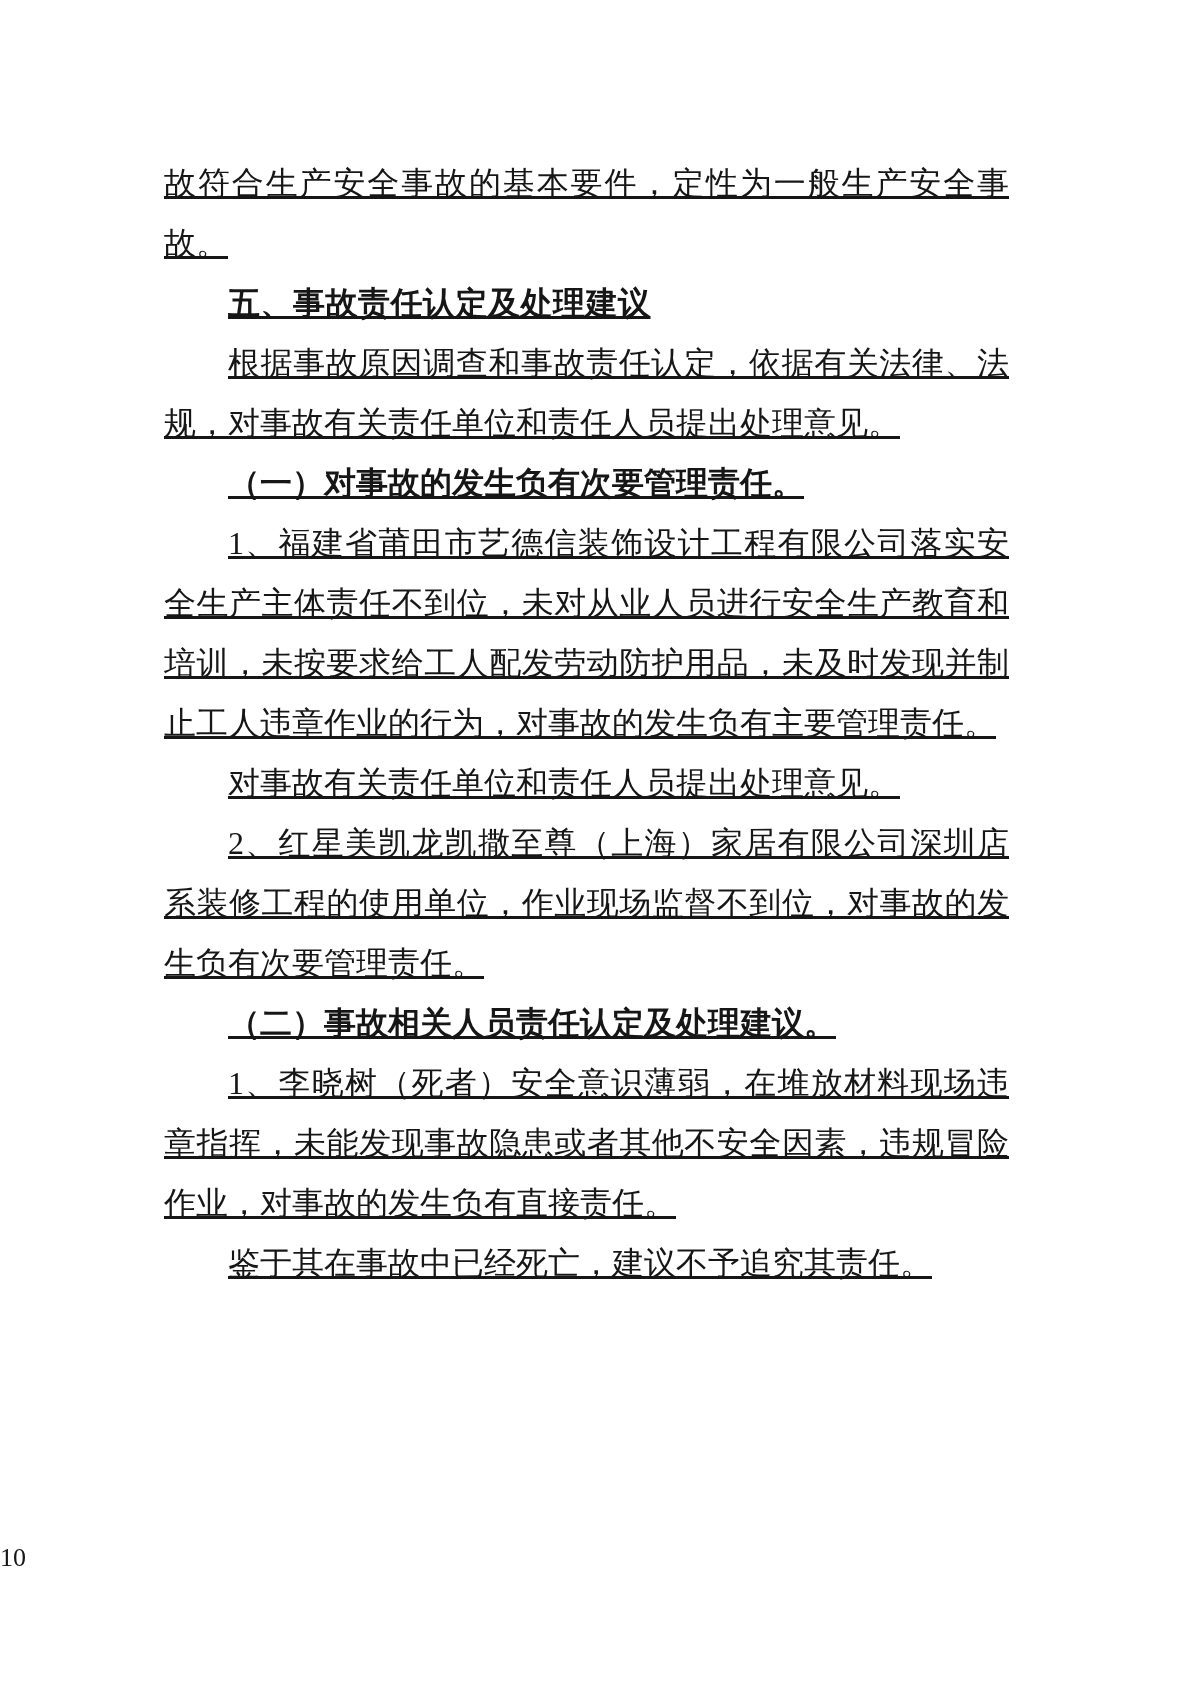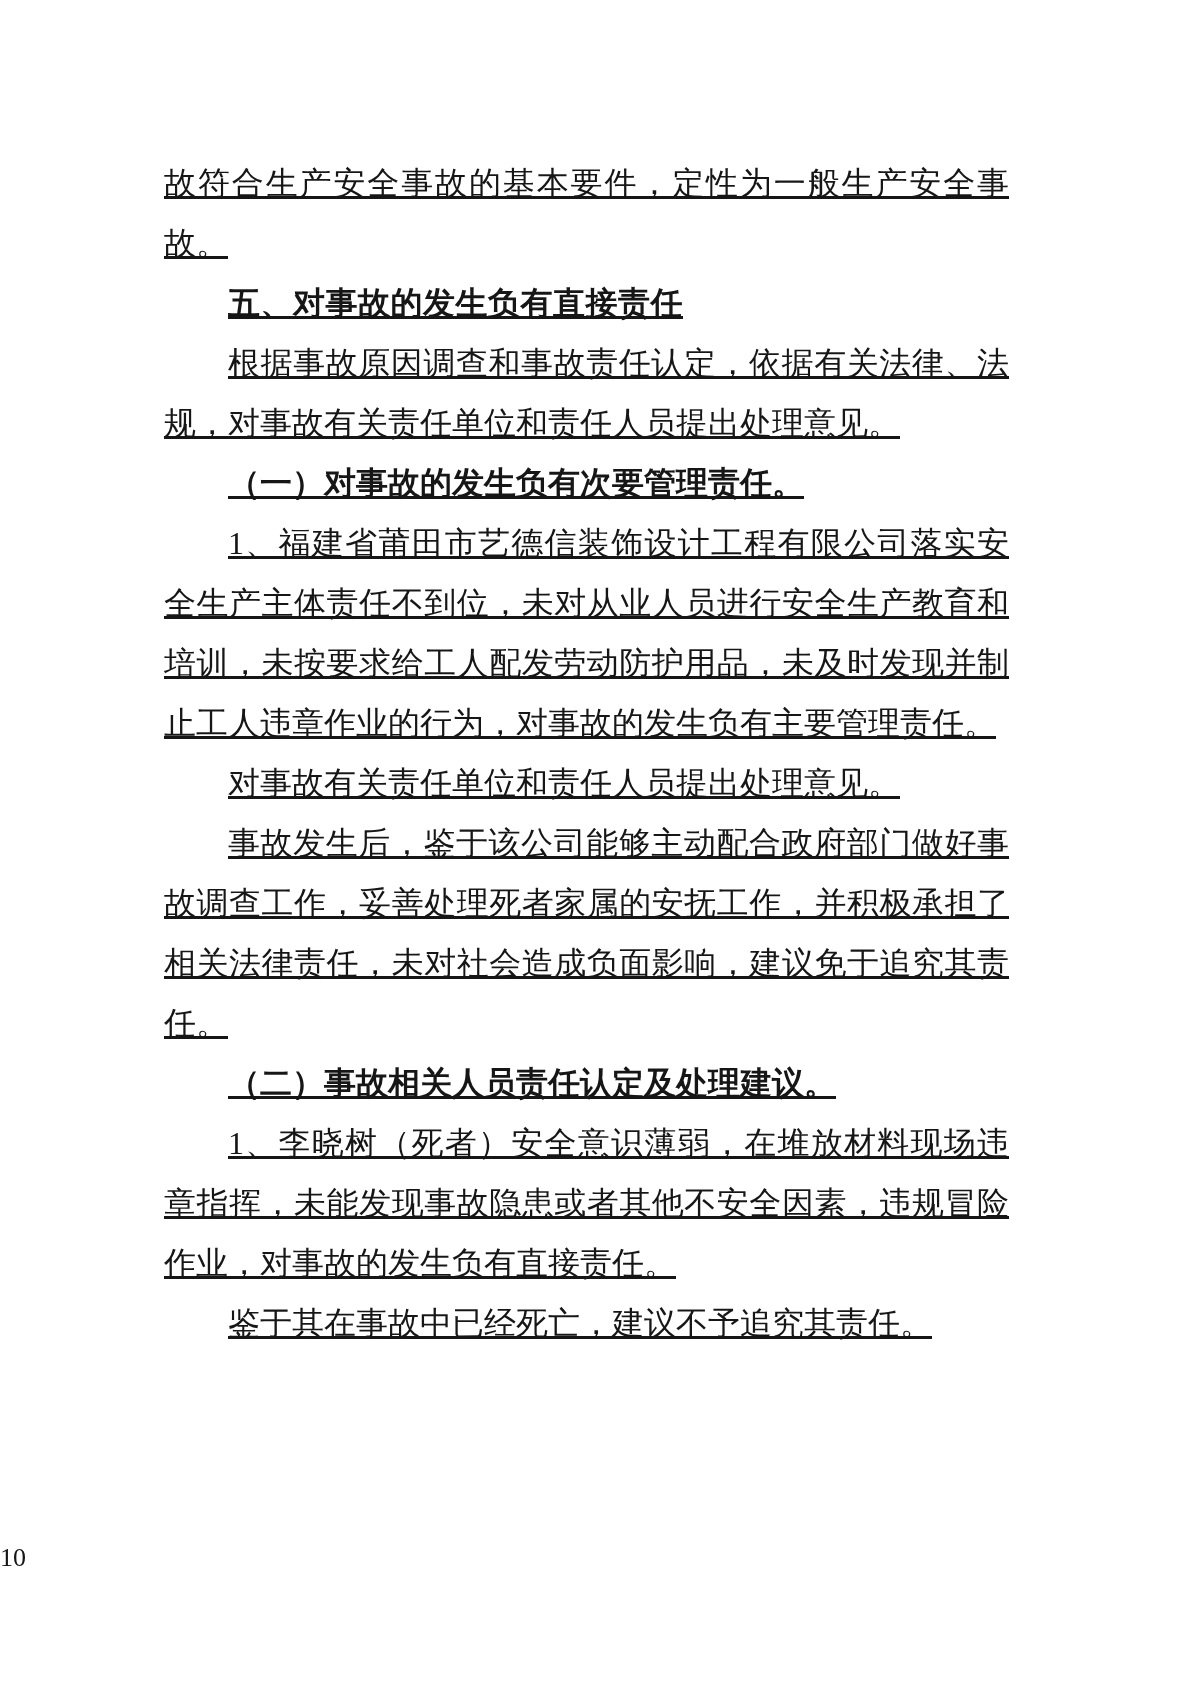--- a/index.html
+++ b/index.html
@@ -56,26 +56,26 @@
     line-height: 40px;
     color: #161616;
   }
 </style>
 </head>
 <body>
 
 <div class="page">
   <div class="content" id="document-content">
       <p class="body">故符合生产安全事故的基本要件，定性为一般生产安全事故。</p>
-      <p class="heading indent">五、对事故的发生负有直接责任</p>
+      <p class="heading indent">五、事故责任认定及处理建议</p>
       <p class="body indent">根据事故原因调查和事故责任认定，依据有关法律、法规，对事故有关责任单位和责任人员提出处理意见。</p>
       <p class="subheading indent">（一）对事故的发生负有次要管理责任。</p>
       <p class="body indent">1、福建省莆田市艺德信装饰设计工程有限公司落实安全生产主体责任不到位，未对从业人员进行安全生产教育和培训，未按要求给工人配发劳动防护用品，未及时发现并制止工人违章作业的行为，对事故的发生负有主要管理责任。</p>
       <p class="body indent">对事故有关责任单位和责任人员提出处理意见。</p>
-      <p class="body indent">事故发生后，鉴于该公司能够主动配合政府部门做好事故调查工作，妥善处理死者家属的安抚工作，并积极承担了相关法律责任，未对社会造成负面影响，建议免于追究其责任。</p>
+      <p class="body indent">2、红星美凯龙凯撒至尊（上海）家居有限公司深圳店系装修工程的使用单位，作业现场监督不到位，对事故的发生负有次要管理责任。</p>
       <p class="subheading indent">（二）事故相关人员责任认定及处理建议。</p>
       <p class="body indent">1、李晓树（死者）安全意识薄弱，在堆放材料现场违章指挥，未能发现事故隐患或者其他不安全因素，违规冒险作业，对事故的发生负有直接责任。</p>
       <p class="body indent">鉴于其在事故中已经死亡，建议不予追究其责任。</p>
     </div>
   <div class="footer">
     <span>10</span>
   </div>
 </div>
 
 </body></html>

